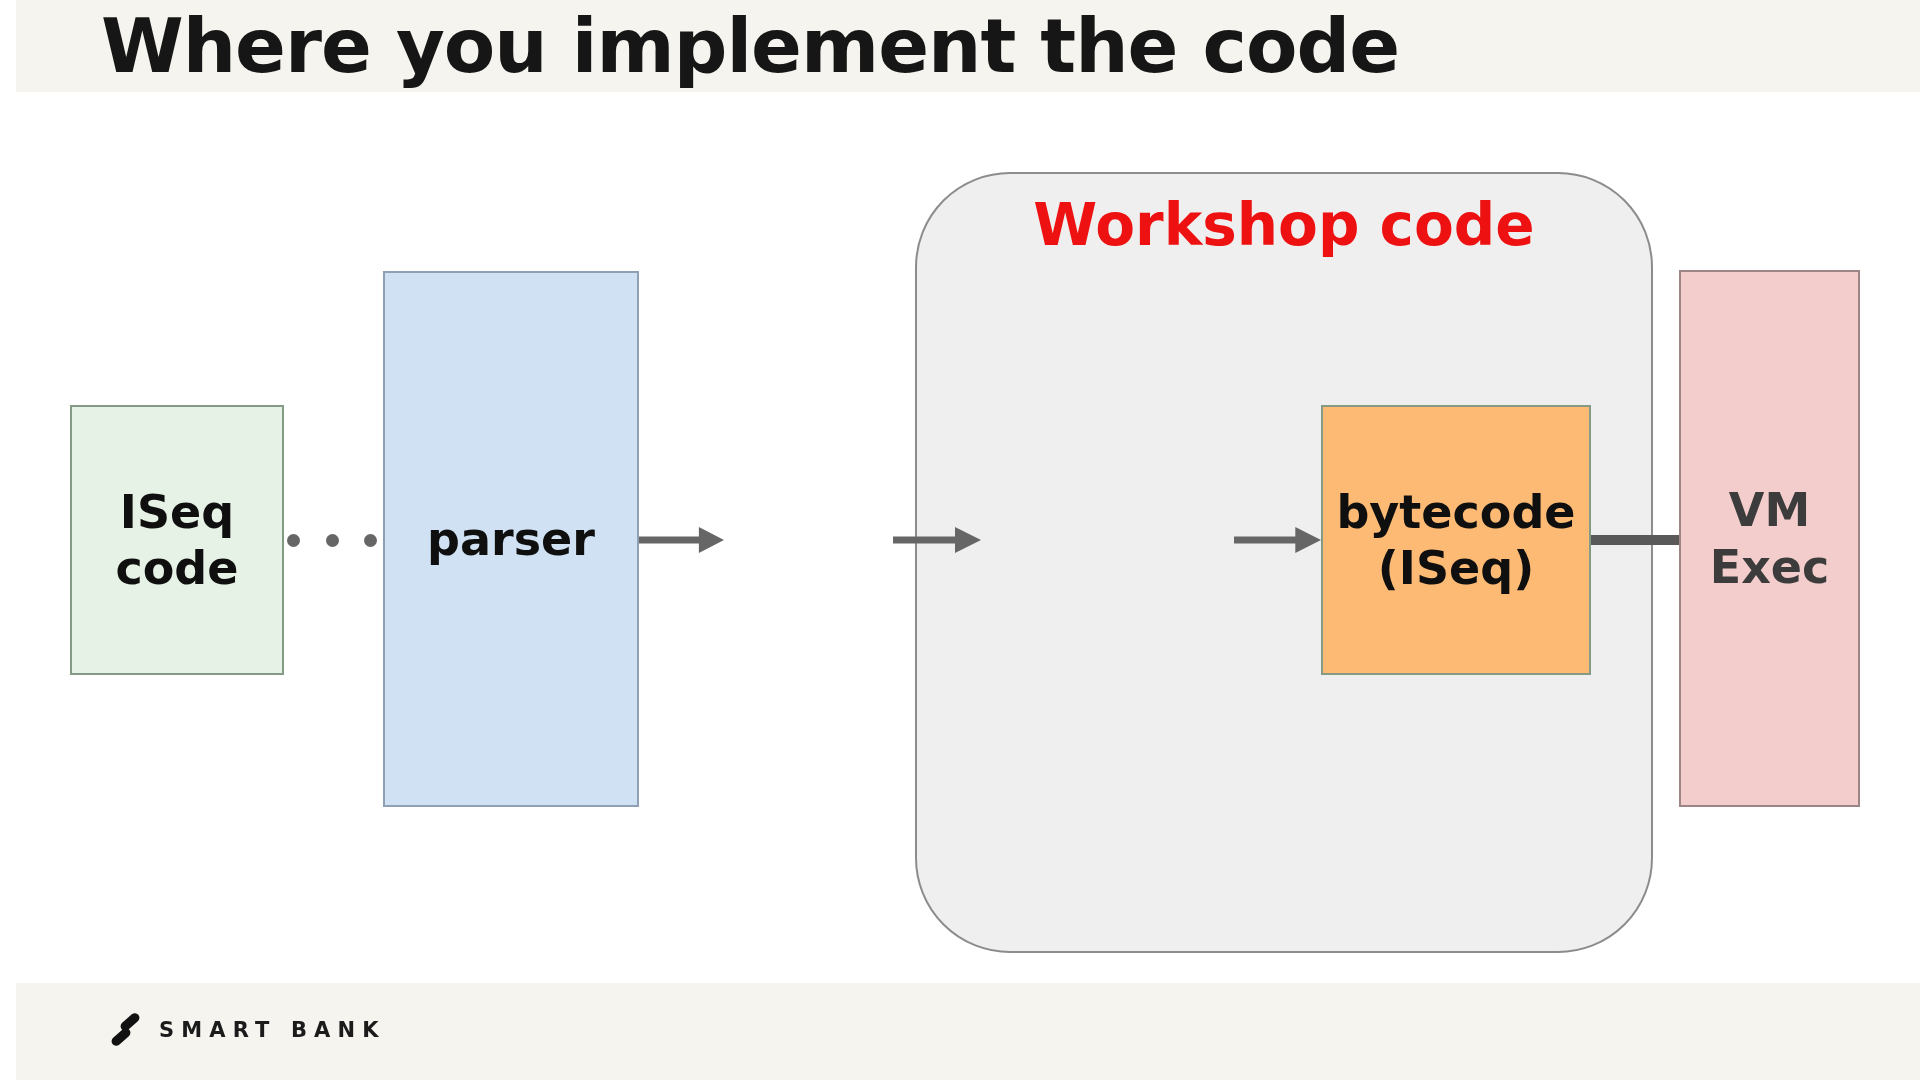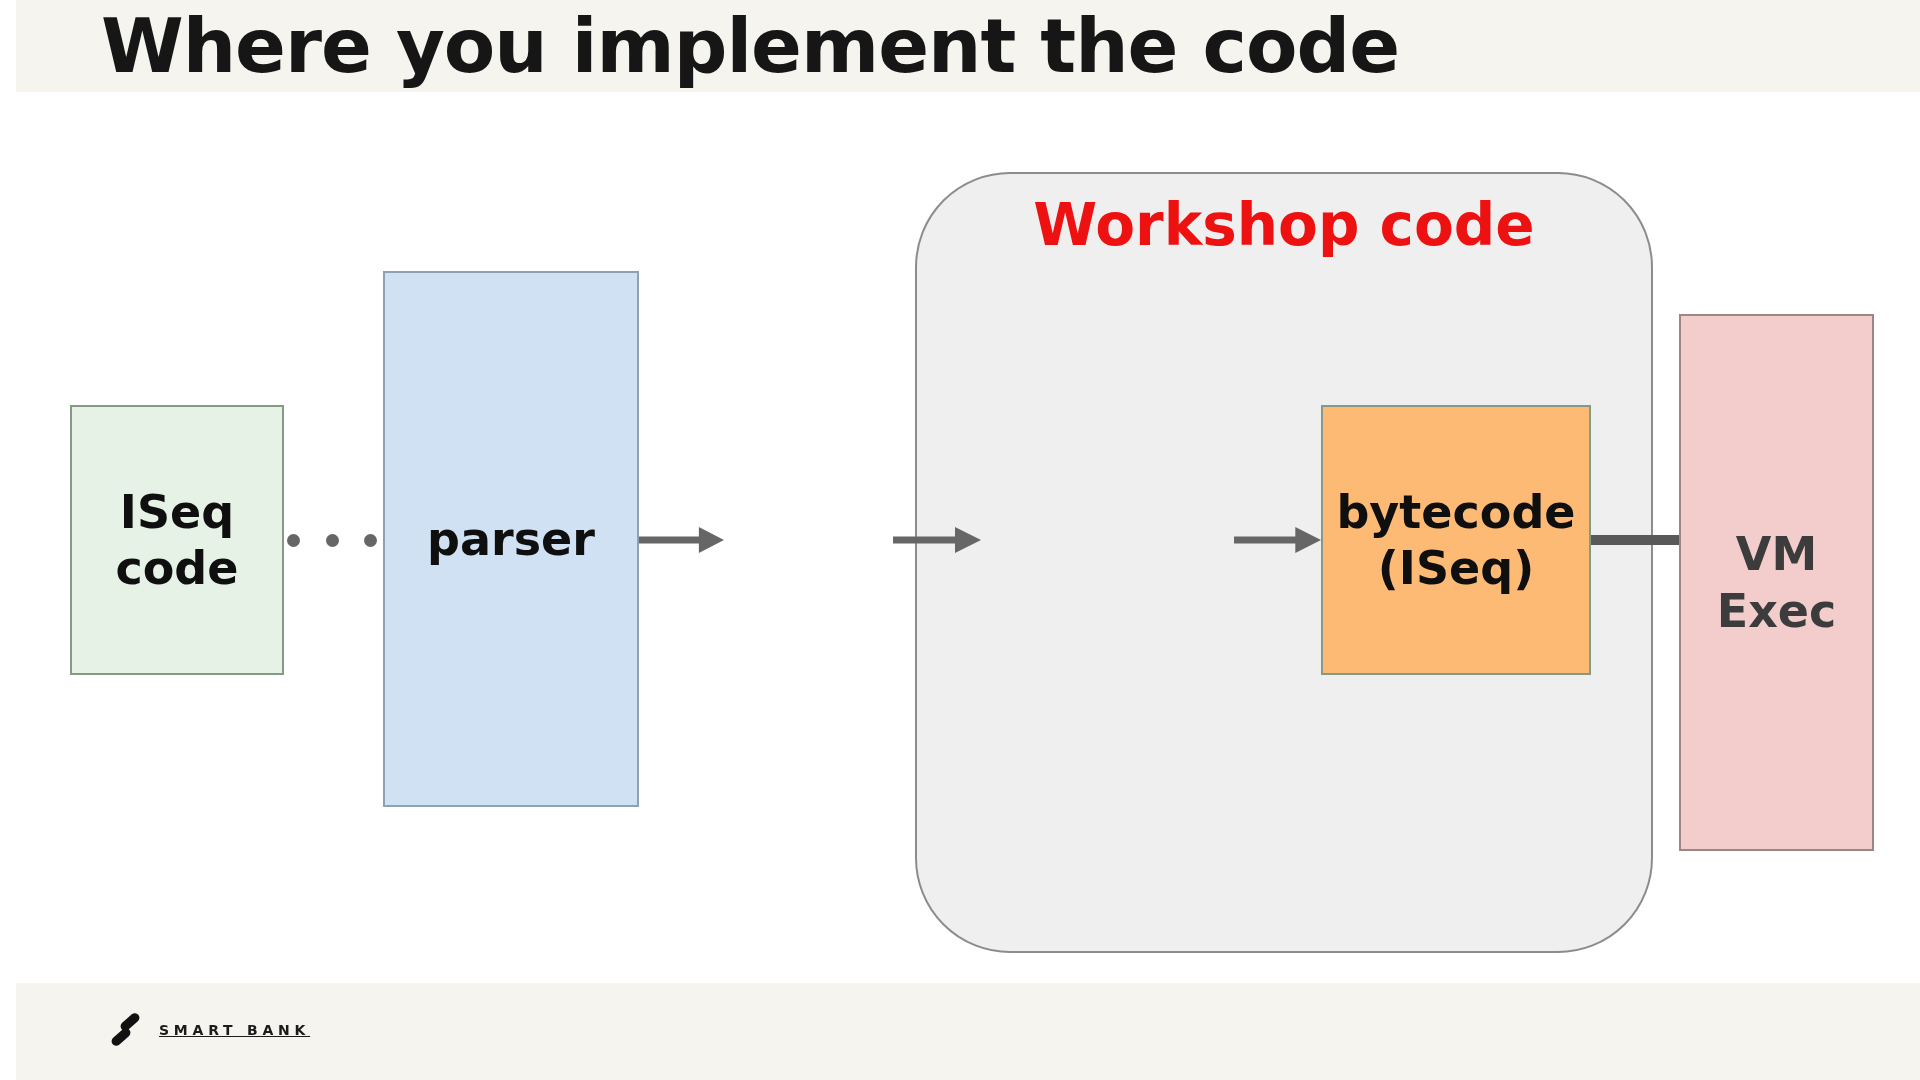--- a/index.html
+++ b/index.html
@@ -37,21 +37,21 @@
     position:absolute;display:flex;align-items:center;justify-content:center;
     box-sizing:border-box;border:2px solid #808080;
     font-weight:bold;font-size:46px;line-height:1.22;color:#0f0f0f;
     text-align:center;white-space:pre-line;z-index:2;
   }
   .node-ruby    {left:54px;  top:405px; width:214px; height:270px;}
   .node-parser  {left:367px; top:271px; width:256px; height:536px;}
   .node-ast     {left:708px; top:405px; width:169px; height:270px;}
   .node-compiler{left:965px; top:271px; width:253px; height:536px;}
   .node-bytecode{left:1305px;top:405px; width:270px; height:270px;}
-  .node-vm      {left:1663px;top:270px; width:195px; height:537px; color:#3c3c3c;margin-top:44px;}
+  .node-vm      {left:1663px;top:270px; width:181px; height:537px; color:#3c3c3c;}
 
   
   .dotted-connector{
     position:absolute;left:271px;top:533px;width:90px;height:14px;
     display:flex;justify-content:space-between;align-items:center;z-index:3;
   }
   .dot{width:13px;height:13px;border-radius:50%;background:#575757;}
 
   .arrow{position:absolute;top:527px;height:26px;z-index:3;}
   .arrow-1{left:623px;width:85px;}
@@ -62,23 +62,22 @@
     background:#595959;z-index:3;
   }
 
   
   .footer-logo{
     position:absolute;left:93px;top:1008px;height:44px;
     display:flex;align-items:center;z-index:2;
   }
   .logo-icon{width:34px;height:40px;margin-right:16px;}
   .logo-text{
-    font-size:14px;font-weight:bold;color:#1b1b1b;letter-spacing:0.34em;
+    font-size:21px;font-weight:bold;color:#1b1b1b;letter-spacing:0.34em;
     white-space:nowrap;
-    text-decoration:underline;
   }
 </style>
 </head>
 <body>
 
 <div class="stage">
 
   <div class="band-top" style="background-color: rgb(246, 244, 238);"></div>
   <div class="band-bottom" style="background-color: rgb(246, 244, 238);"></div>
 

